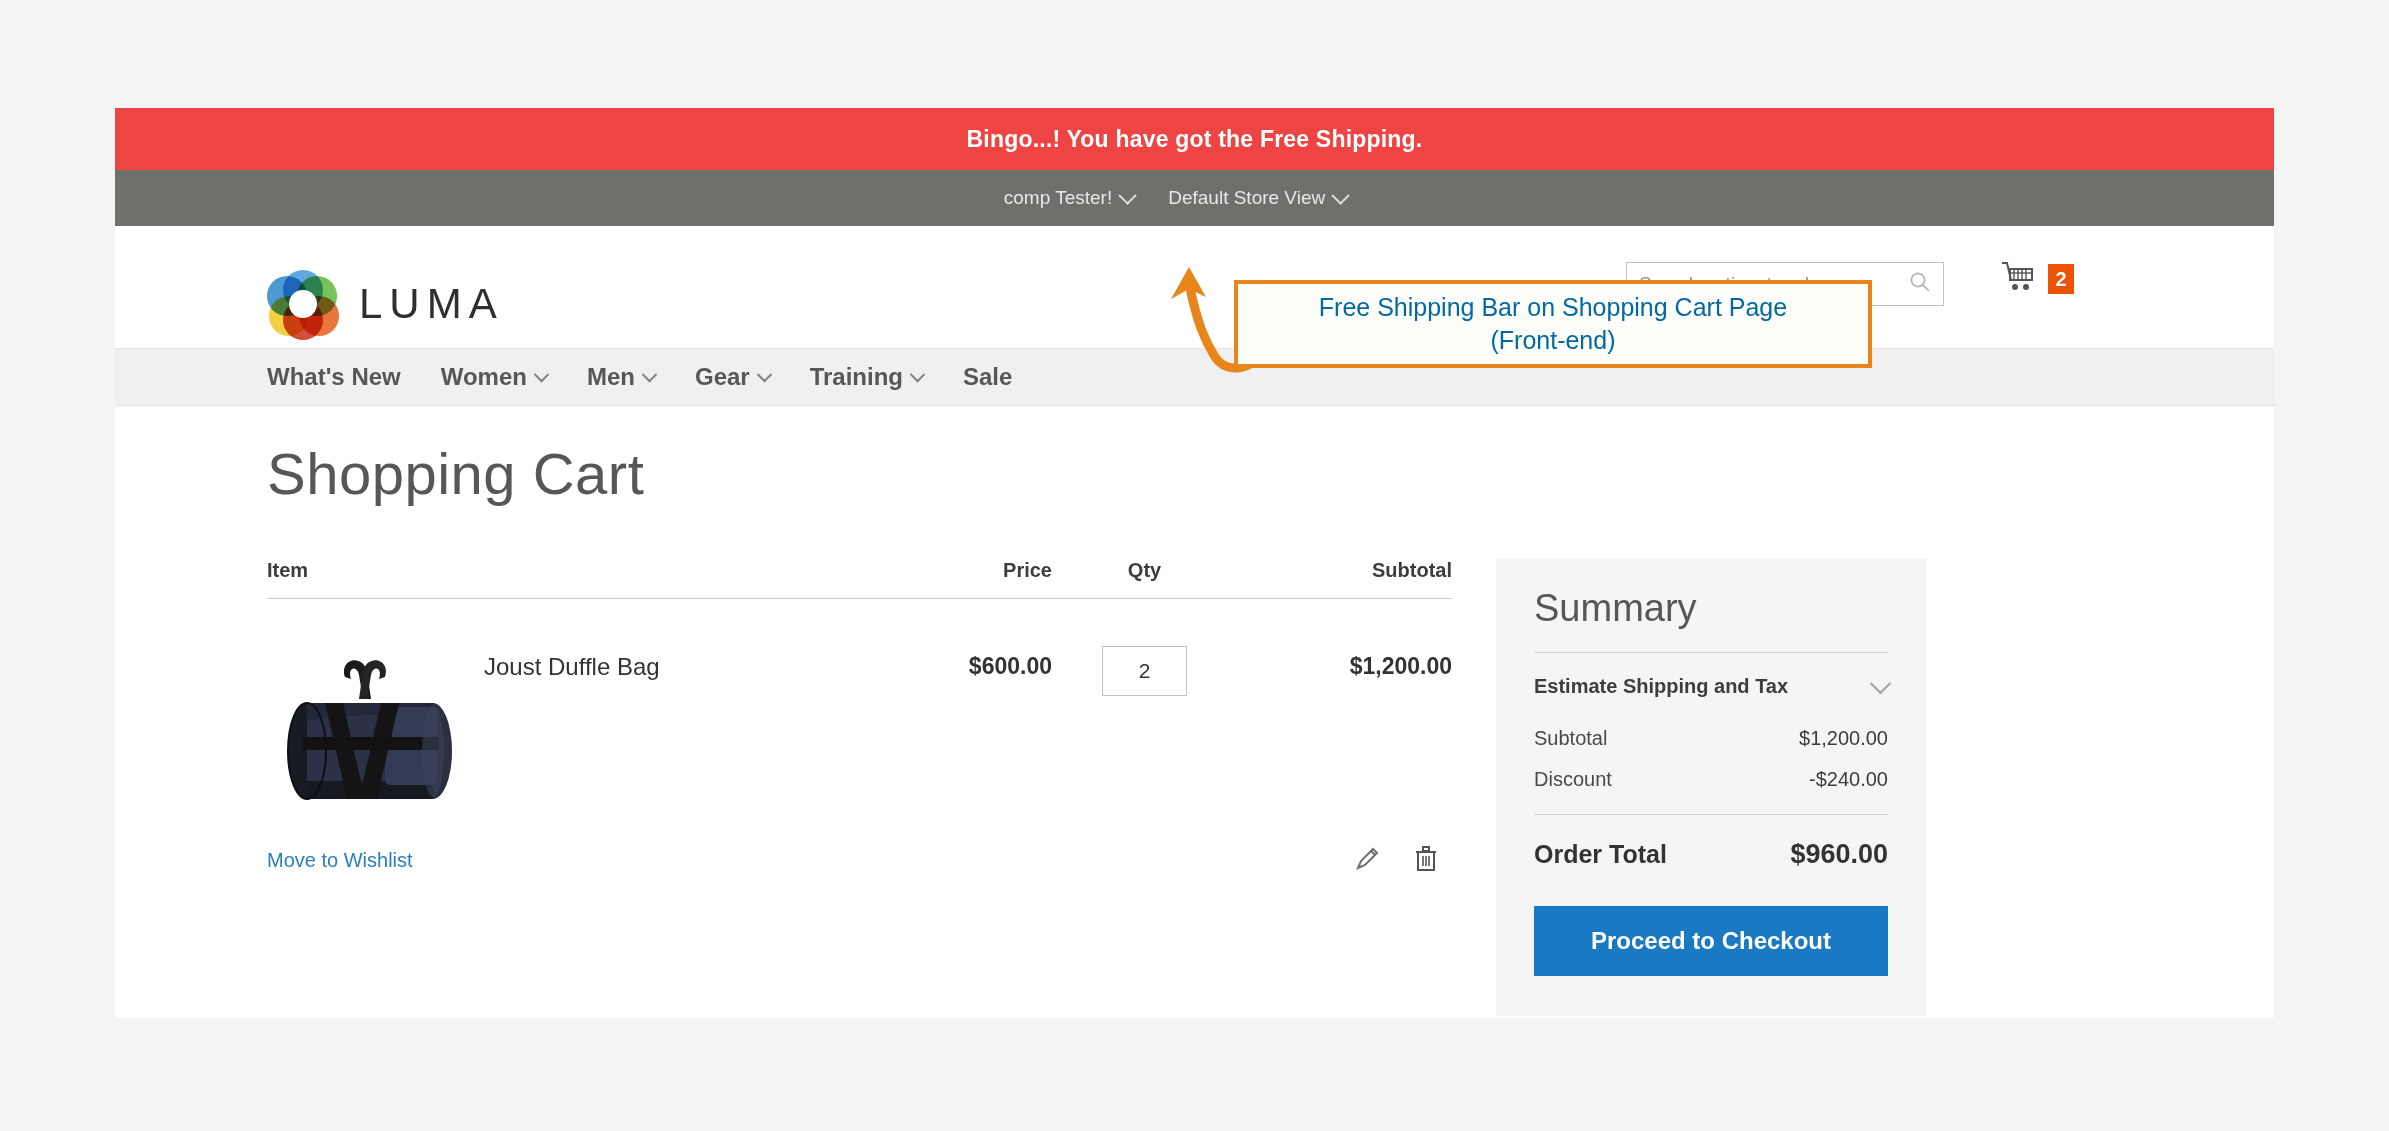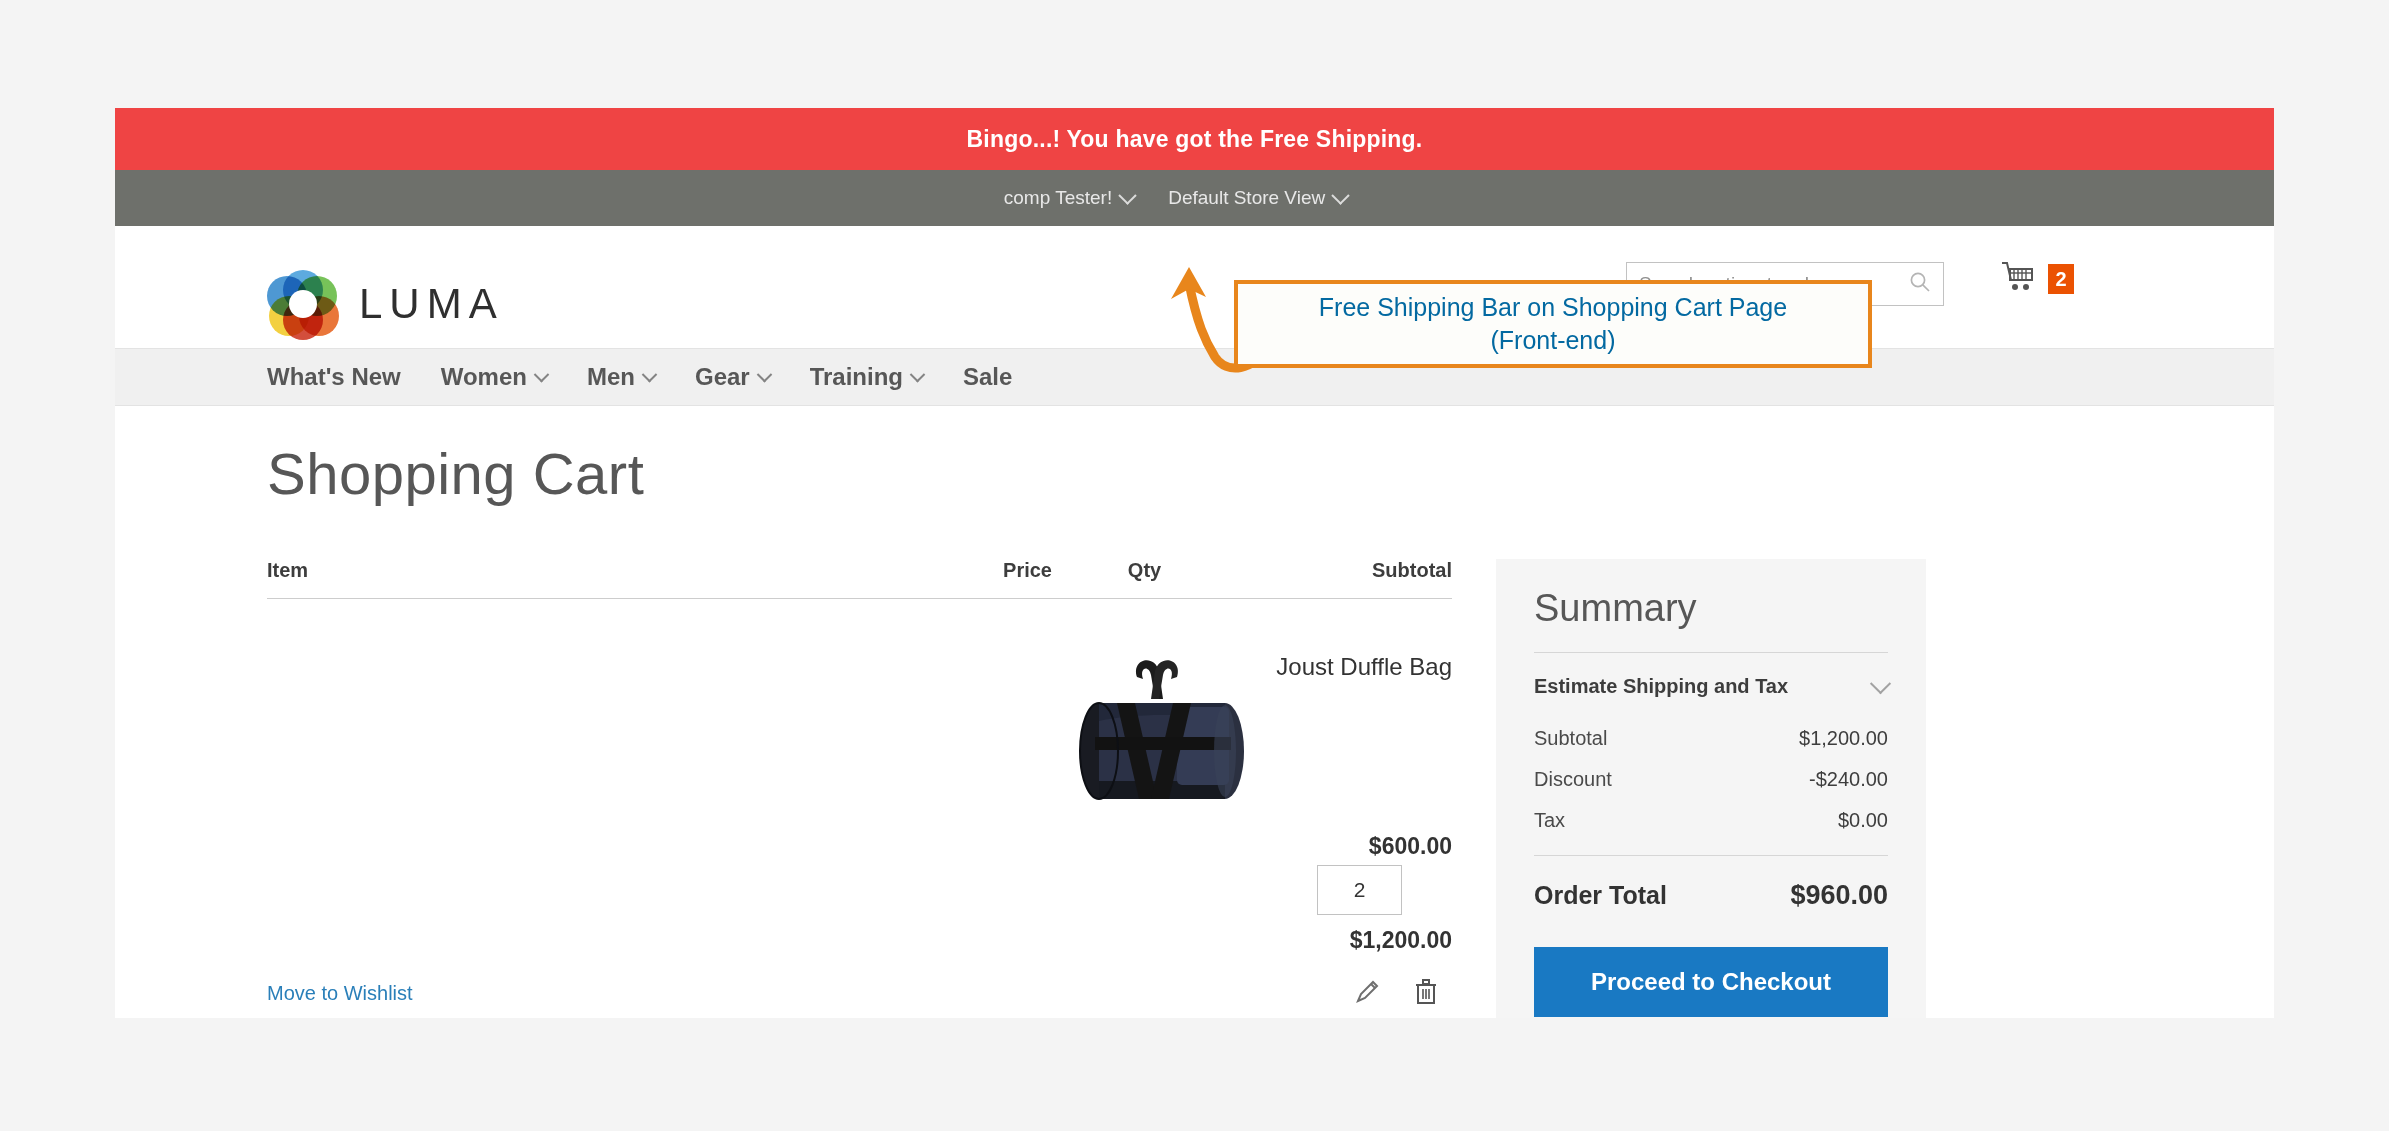--- a/index.html
+++ b/index.html
@@ -218,22 +218,21 @@
     color: #3d3d3d;
   }
   .col-item { flex: 1; }
   .col-price { width: 190px; text-align: right; }
   .col-qty   { width: 185px; text-align: center; }
   .col-sub   { width: 215px; text-align: right; }
 
   #cart-row {
     display: flex;
     padding-top: 42px;
-    align-items: flex-end;
-    flex-direction: column;
+    align-items: flex-start;
   }
   #cart-row .cell-item {
     flex: 1;
     display: flex;
     align-items: flex-start;
     gap: 12px;
   }
   #product-photo {
     width: 205px;
     height: 180px;
@@ -537,24 +536,20 @@
         </div>
 
         <div class="total-line">
           <span class="label">Subtotal</span>
           <span class="val">$1,200.00</span>
         </div>
         <div class="total-line">
           <span class="label">Discount</span>
           <span class="val">-$240.00</span>
         </div>
-        <div class="total-line">
-          <span class="label">Tax</span>
-          <span class="val">$0.00</span>
-        </div>
 
         <div id="order-total">
           <span class="label">Order Total</span>
           <span class="val">$960.00</span>
         </div>
 
         <button id="checkout-button">Proceed to Checkout</button>
       </div>
     </div>
   </div>

